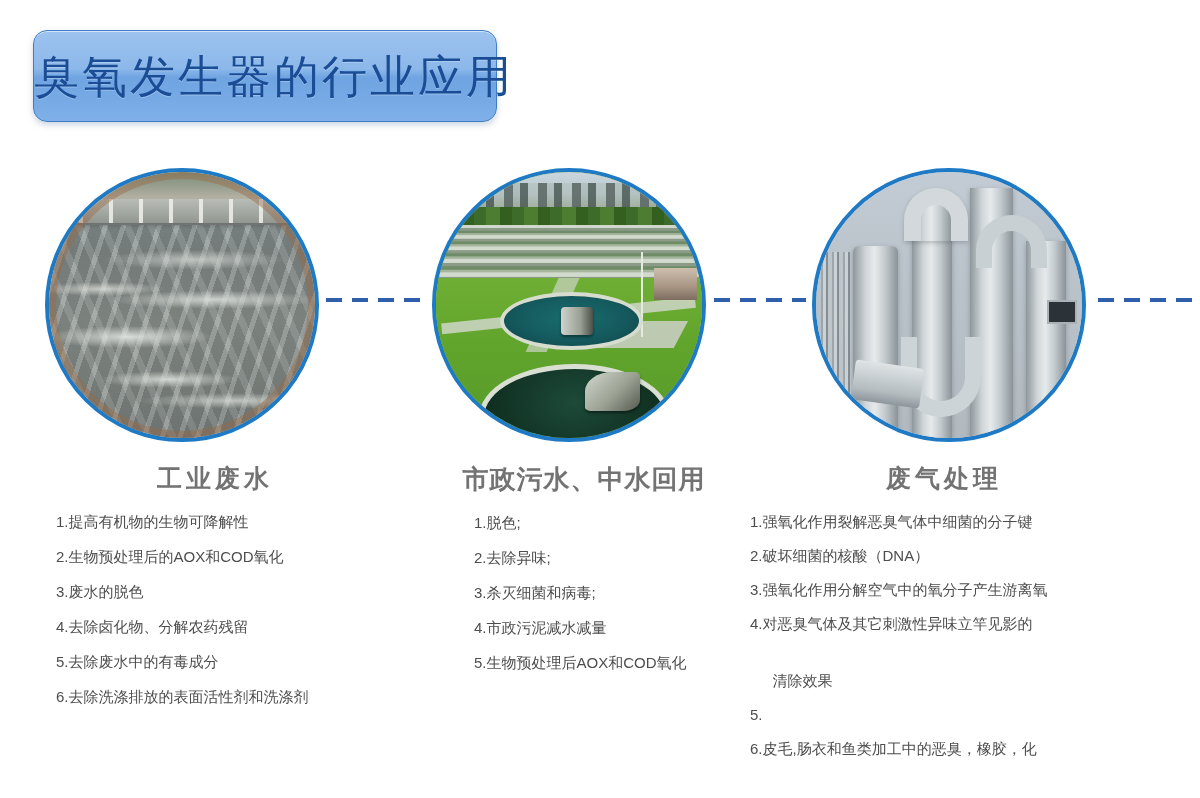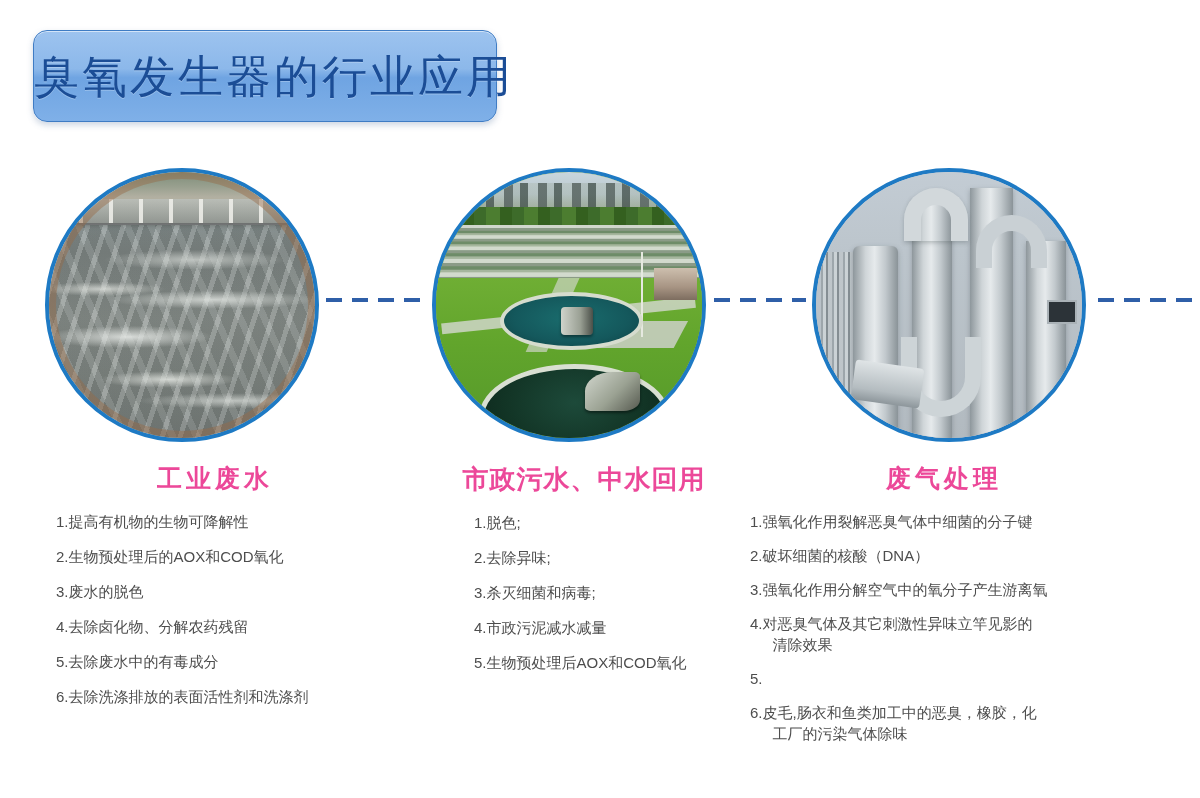--- a/index.html
+++ b/index.html
@@ -276,21 +276,21 @@
   }
 
   
   .column { position: absolute; }
   #column-1 { left: 40px;  top: 466px; width: 350px; }
   #column-2 { left: 424px; top: 466px; width: 320px; }
   #column-3 { left: 744px; top: 466px; width: 400px; }
 
   .col-heading {
     text-align: center;
-    color: #ec4899;
+    color: #737373;
     font-weight: bold;
     line-height: 1;
     letter-spacing: 2px;
     margin-bottom: 20px;
     white-space: nowrap;
   }
   #column-1 .col-heading { font-size: 25px; letter-spacing: 4px; }
   #column-2 .col-heading { font-size: 26px; letter-spacing: 1px; }
   #column-3 .col-heading { font-size: 25px; letter-spacing: 4px; }
 
@@ -302,21 +302,21 @@
     margin-bottom: 14px;
     display: flex;
     align-items: flex-start;
   }
   .item-num { flex: 0 0 auto; }
   .item-text { flex: 1 1 auto; }
   #column-1 .item-list { padding-left: 16px; }
   #column-2 .item-list { padding-left: 50px; }
   #column-3 .item-list { padding-left: 6px; }
   #column-3 .item { margin-bottom: 13px; }
-  .item-text .cont { display: block; padding-left: 10px; }
+  .item-text .cont { display: block; padding-left: 10px; margin-top: 36px; }
 </style>
 </head>
 <body>
 
 <div id="title-box">
   <span id="title-text">臭氧发生器的行业应用</span>
 </div>
 
 <div id="connector-1" class="connector"></div>
 <div id="connector-2" class="connector"></div>

